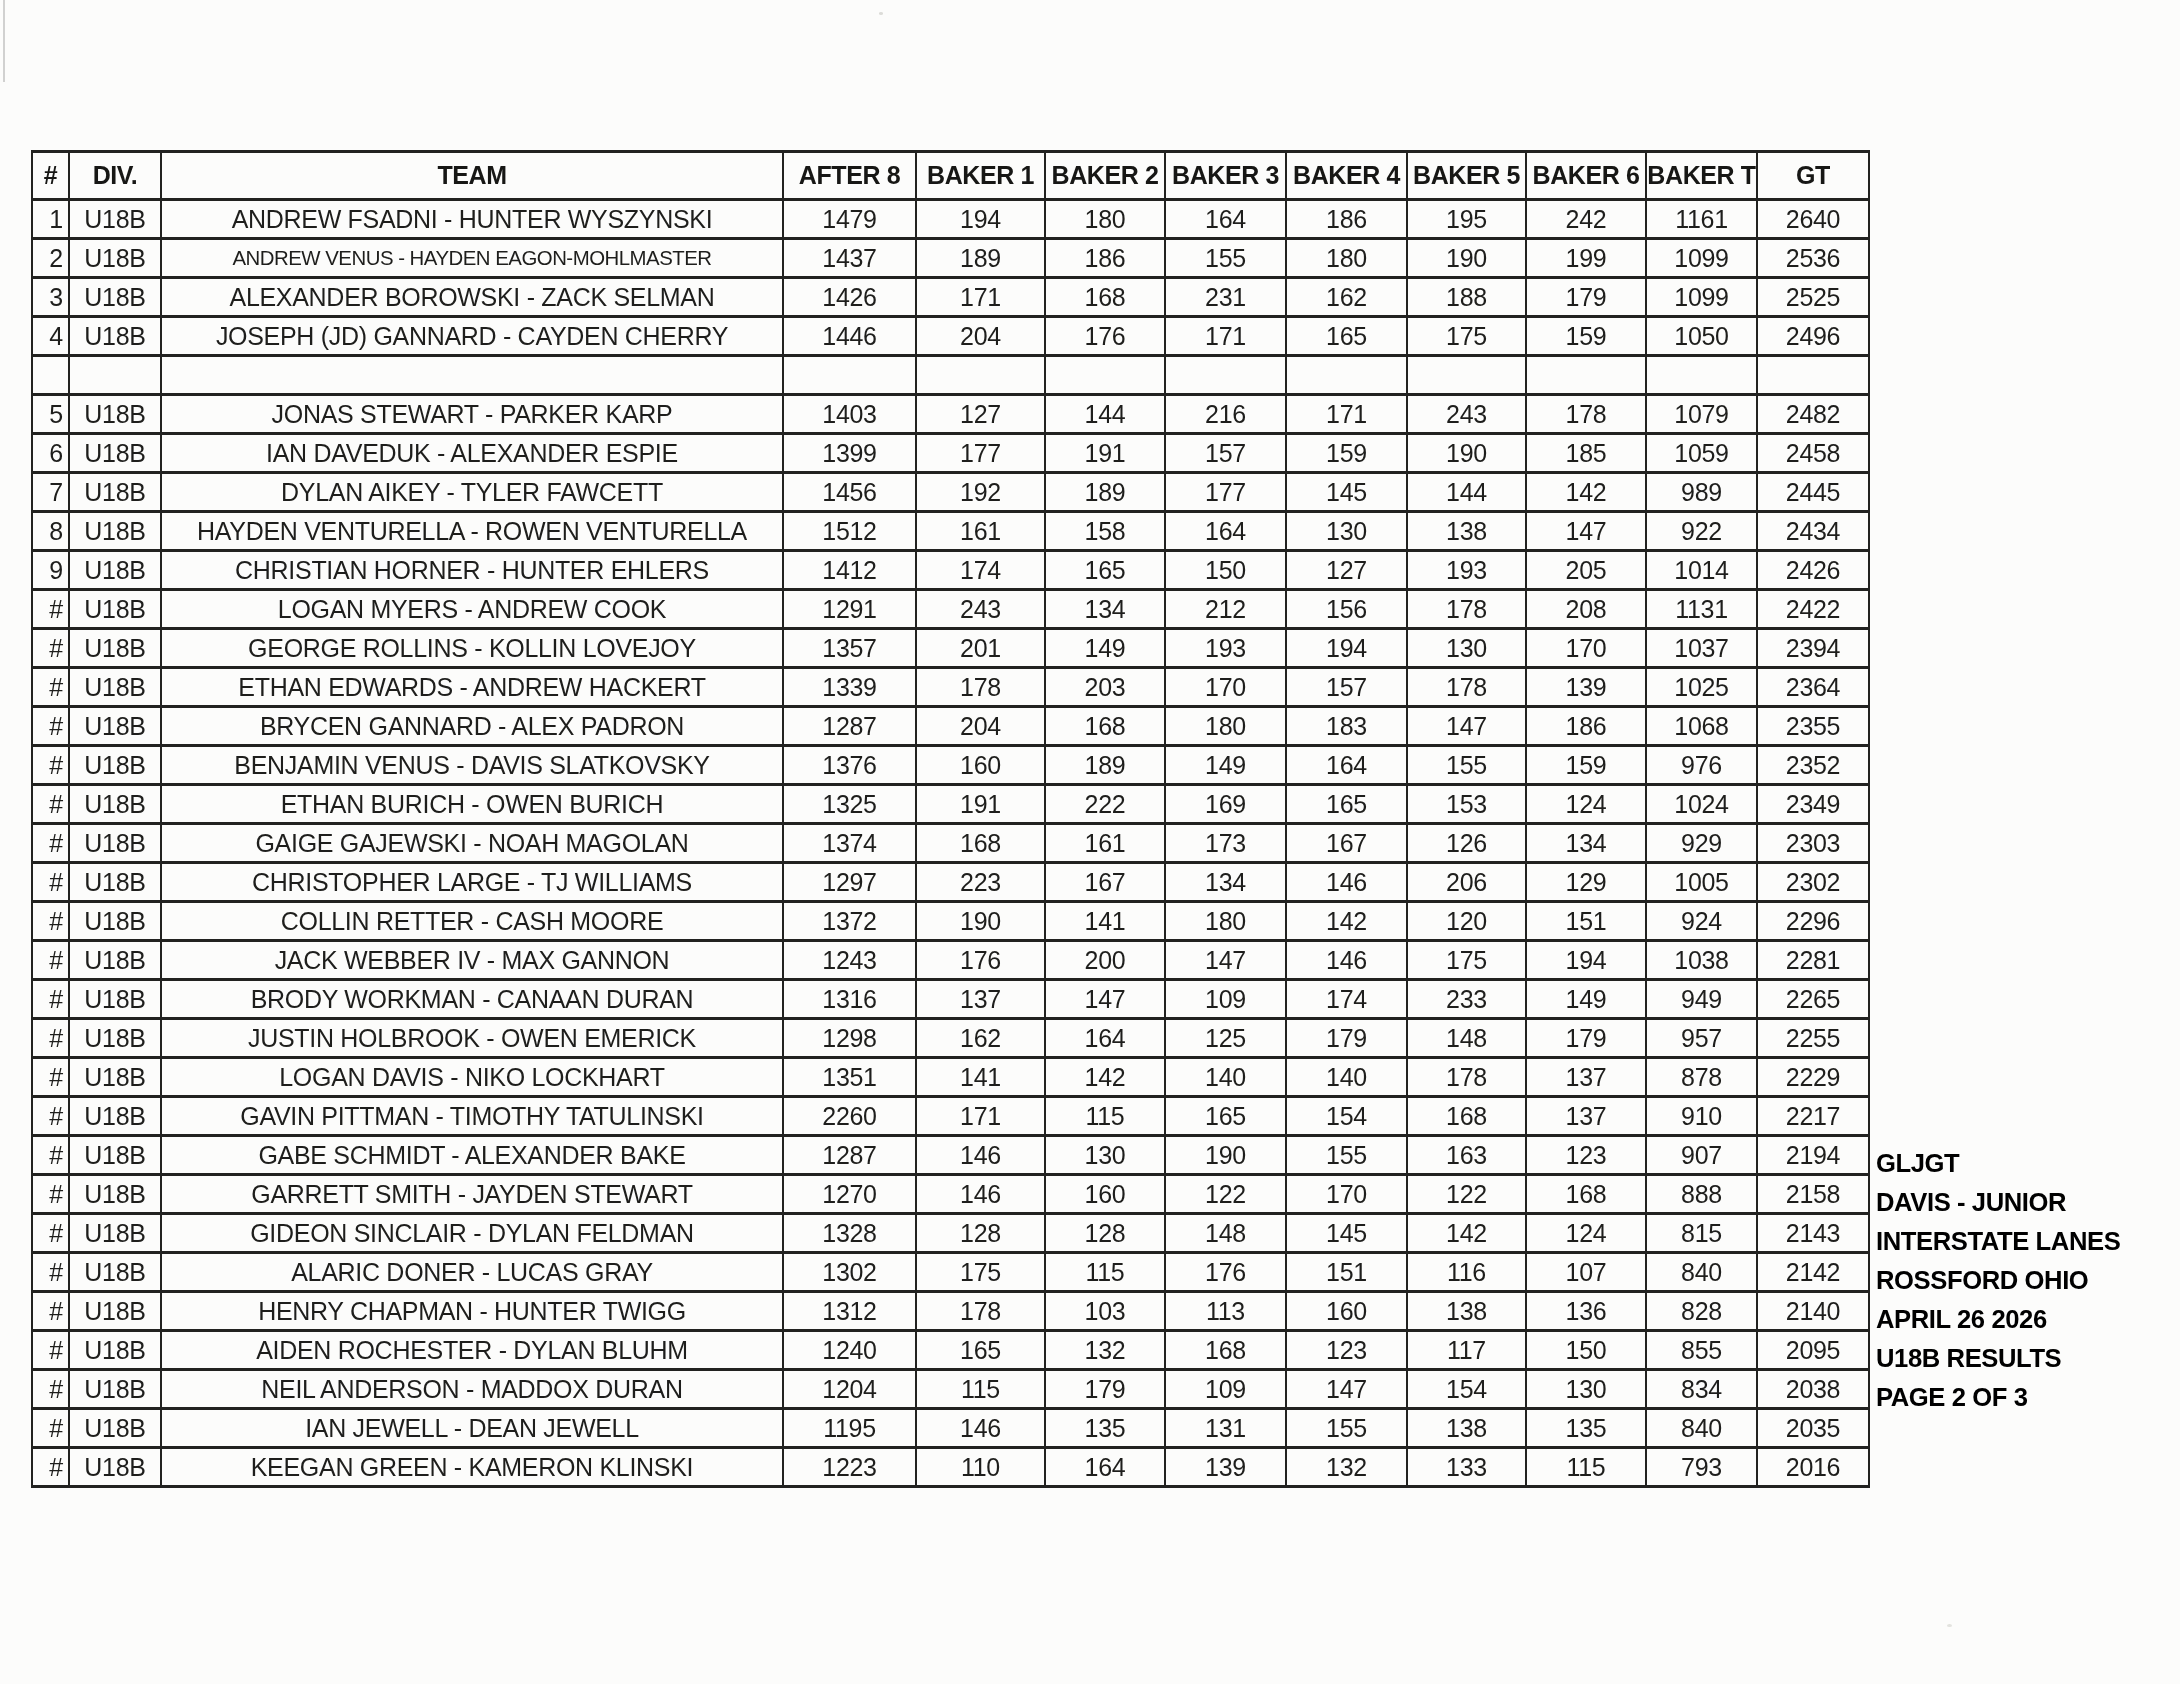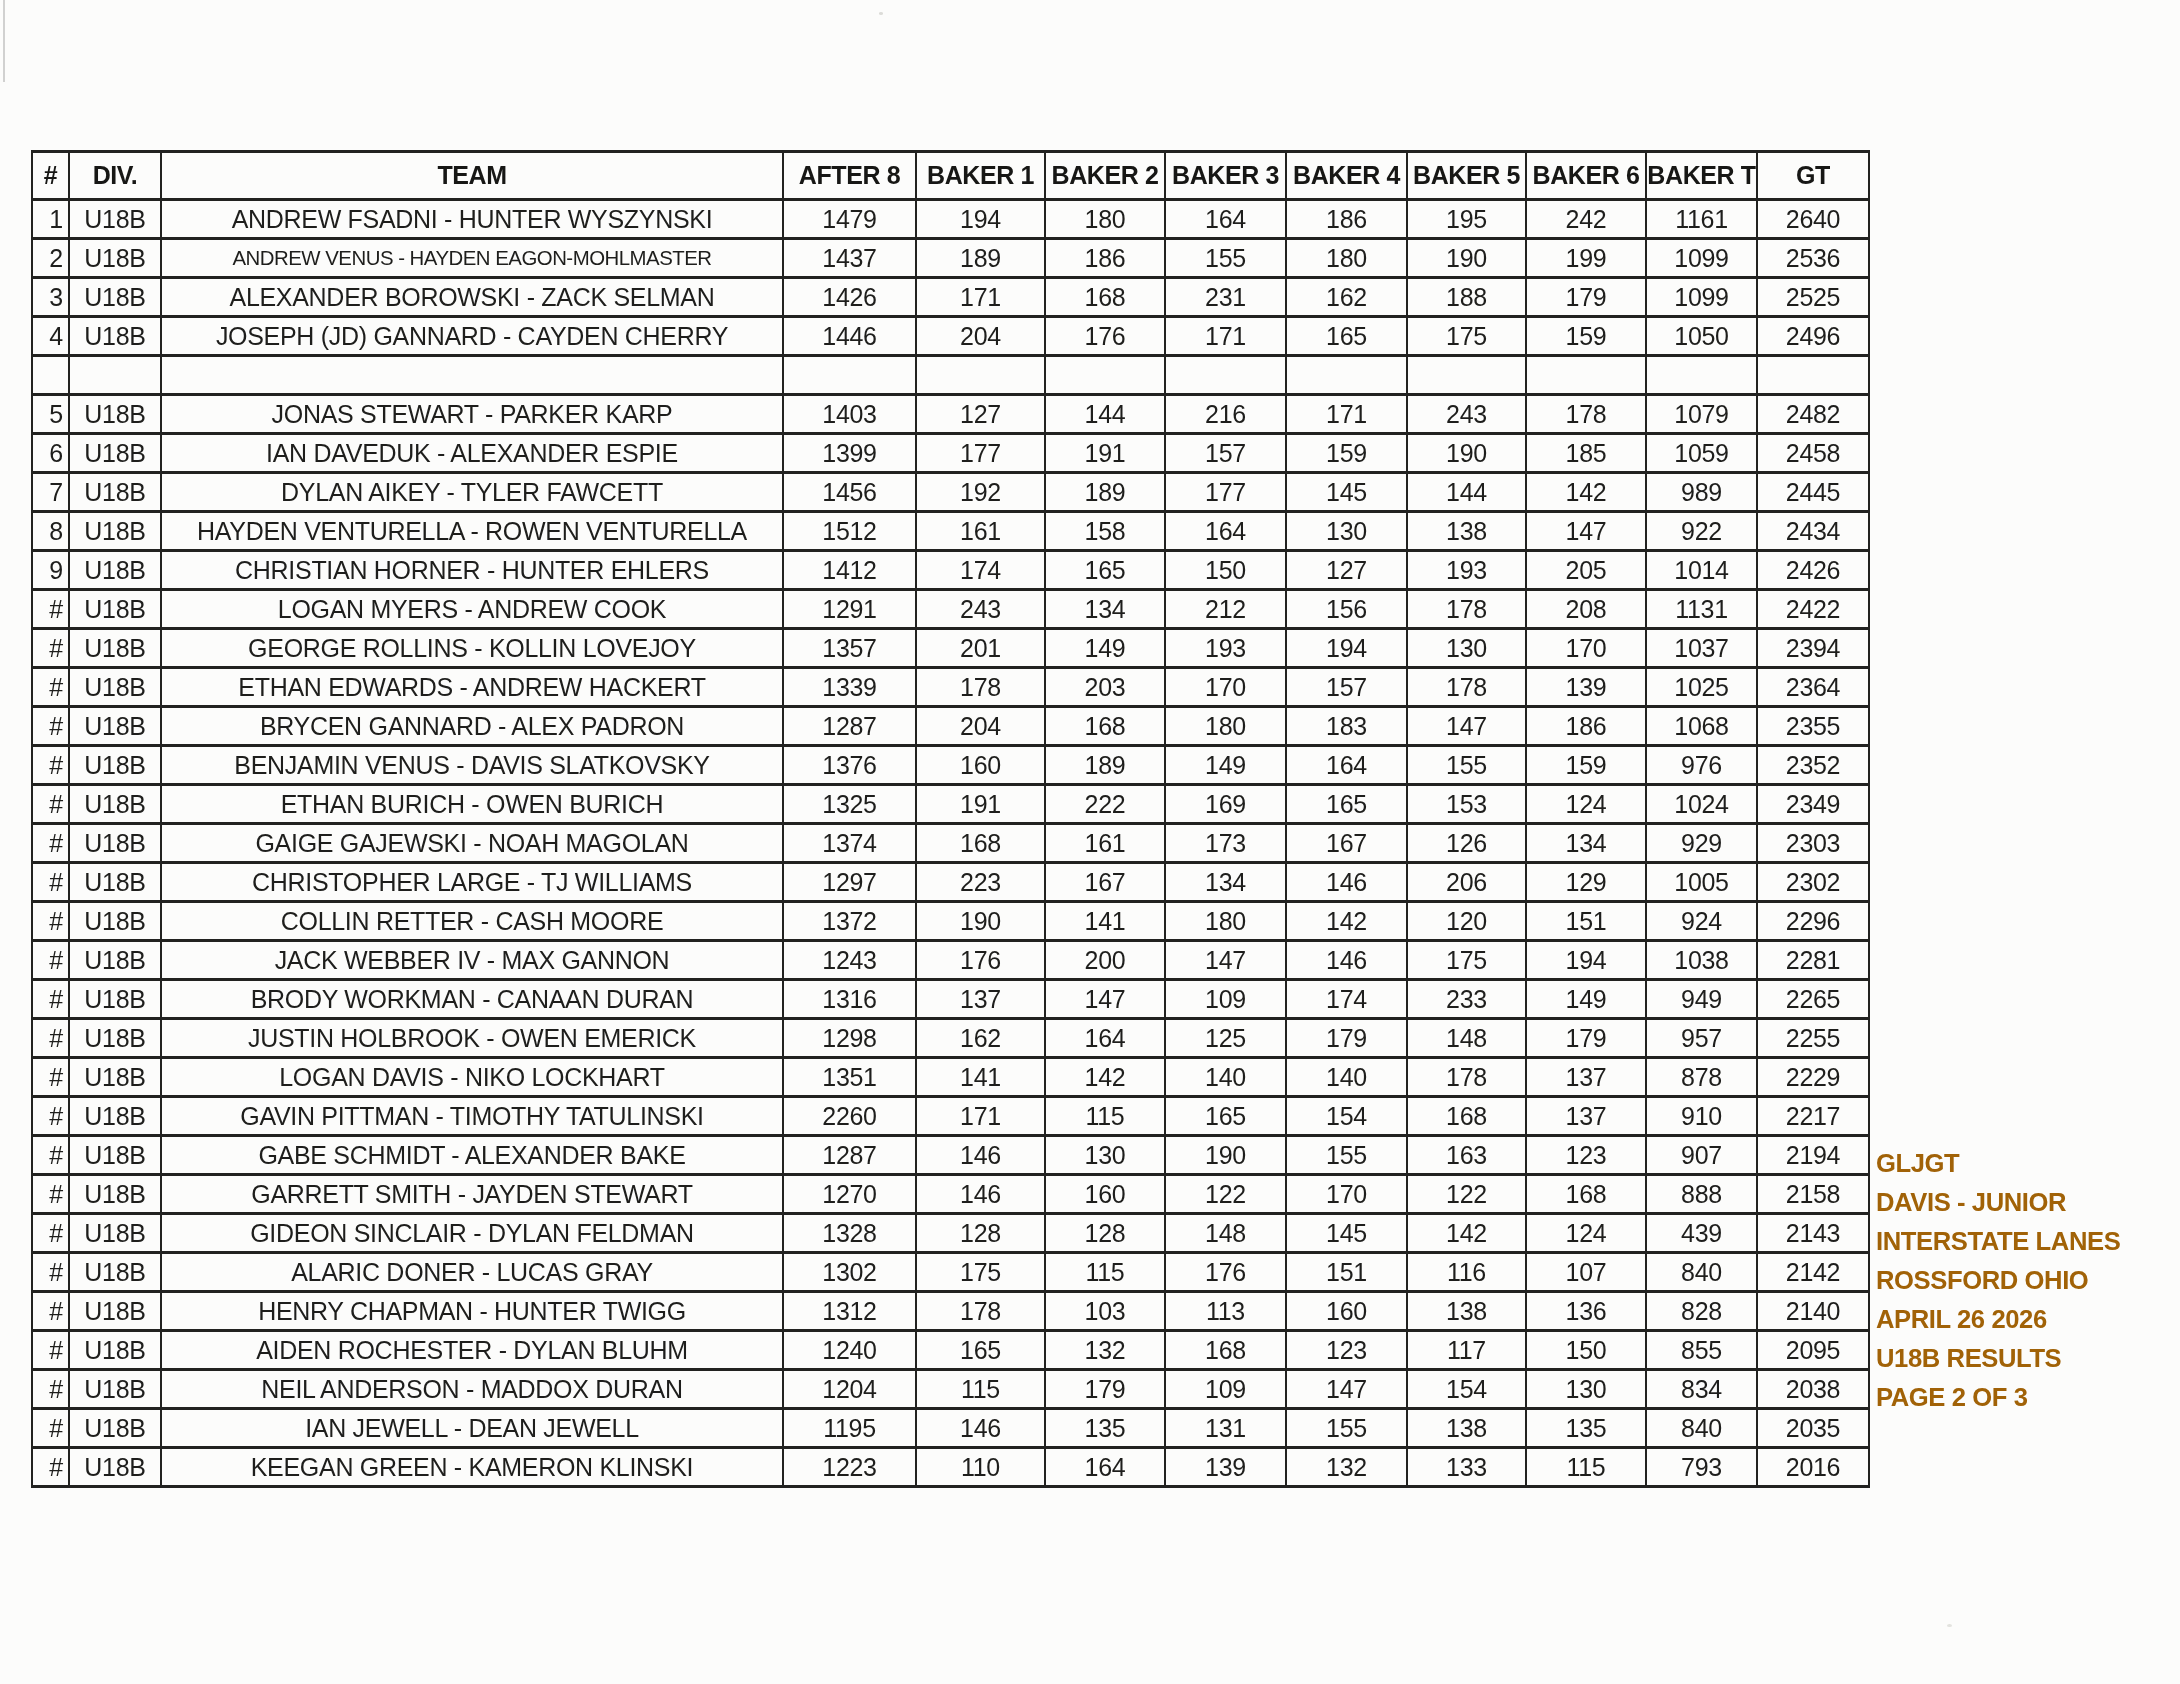--- a/index.html
+++ b/index.html
@@ -69,21 +69,21 @@
     position:absolute;
     left:1876px; top:1144px;
     display:flex; flex-direction:column;
   }
   .side-note {
     height:39px;
     line-height:39px;
     font-size:25.6px;
     font-weight:bold;
     letter-spacing:-0.4px;
-    color:#a16207;
+    color:#000000;
     white-space:nowrap;
   }
 </style>
 </head>
 <body>
 
 <div class="page">
   <div class="scan-edge-left"></div>
   <div class="speck-1"></div>
   <div class="speck-2"></div>
@@ -488,21 +488,21 @@
           <td class="rank">#</td>
           <td>U18B</td>
           <td class="team">GIDEON SINCLAIR - DYLAN FELDMAN</td>
           <td>1328</td>
           <td>128</td>
           <td>128</td>
           <td>148</td>
           <td>145</td>
           <td>142</td>
           <td>124</td>
-          <td>439</td>
+          <td>815</td>
           <td>2143</td>
         </tr>
         <tr>
           <td class="rank">#</td>
           <td>U18B</td>
           <td class="team">ALARIC DONER - LUCAS GRAY</td>
           <td>1302</td>
           <td>175</td>
           <td>115</td>
           <td>176</td>

